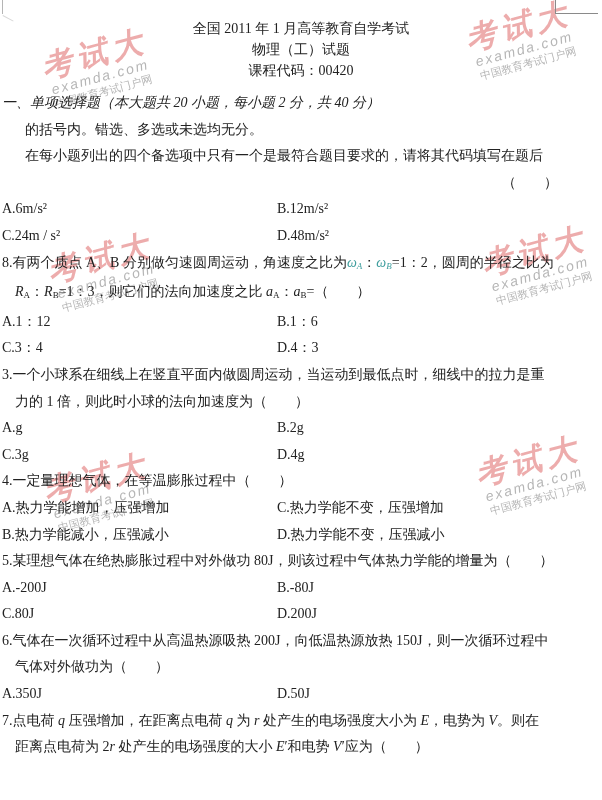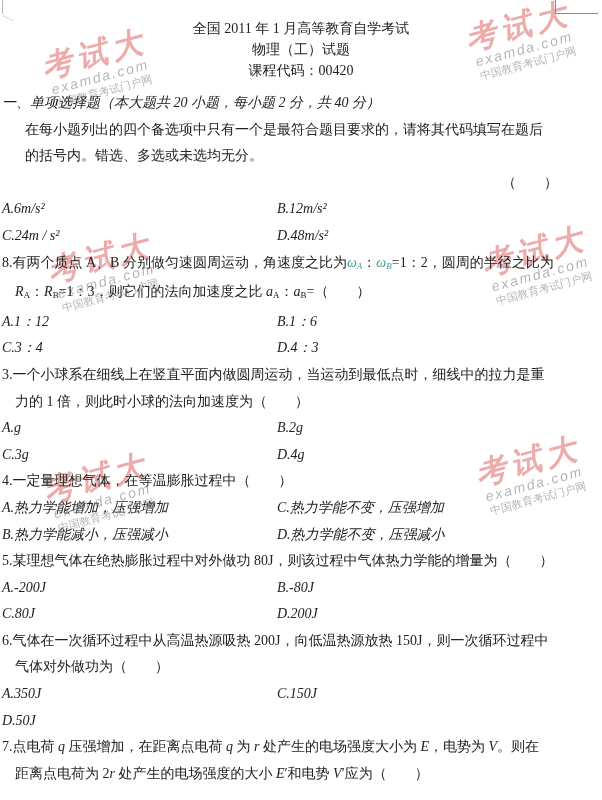--- a/index.html
+++ b/index.html
@@ -12,21 +12,21 @@
     font-size:14px;
     color:#222222;
   }
   .content{position:relative;z-index:2;padding:0 2px;}
   header{text-align:center;padding-top:18px;line-height:21px;}
   .heading{margin-top:9px;line-height:26.6px;white-space:pre-wrap;font-style:italic;}
   .line{line-height:26.6px;white-space:pre-wrap;}
   .indent-lg{padding-left:23px;}
   .indent{padding-left:13px;}
   .align-right{text-align:right;padding-right:42px;}
-  .options{display:grid;grid-template-columns:275px auto;font-style:italic;}
+  .options{display:grid;grid-template-columns:275px auto;}
   .seg-var{font-style:italic;}
   .seg-sub{font-size:9px;vertical-align:-2px;letter-spacing:0;}
   .seg-omega{font-style:italic;color:#3f9e9e;}
   
   .wm{
     position:absolute;z-index:1;
     transform:rotate(-15deg);
     text-align:center;
     pointer-events:none;
     width:160px;
@@ -105,22 +105,22 @@
     </div>
 
   <div class="content">
     <header>
       <div>全国 2011 年 1 月高等教育自学考试</div>
       <div>物理（工）试题</div>
       <div>课程代码：00420</div>
     </header>
 
     <div class="heading">一、单项选择题（本大题共 20 小题，每小题 2 分，共 40 分）</div>
+    <div class="line indent-lg">的括号内。错选、多选或未选均无分。</div>
     <div class="line indent-lg">在每小题列出的四个备选项中只有一个是最符合题目要求的，请将其代码填写在题后</div>
-    <div class="line indent-lg">的括号内。错选、多选或未选均无分。</div>
 
     <div id="questions">
         <div>
           <div class="line align-right"><span>（        ）</span></div>
           <div class="options">
             <div class="line option">A.6m/s²</div>
             <div class="line option">B.12m/s²</div>
             <div class="line option">C.24m / s²</div>
             <div class="line option">D.48m/s²</div>
           </div>
@@ -161,21 +161,20 @@
             <div class="line option">B.-80J</div>
             <div class="line option">C.80J</div>
             <div class="line option">D.200J</div>
           </div>
         </div>
         <div>
           <div class="line"><span>6.气体在一次循环过程中从高温热源吸热 200J，向低温热源放热 150J，则一次循环过程中</span></div>
           <div class="line indent"><span>气体对外做功为（        ）</span></div>
           <div class="options">
             <div class="line option">A.350J</div>
-            <div class="line option">C.150J</div>
             <div class="line option">D.50J</div>
           </div>
         </div>
         <div>
           <div class="line"><span>7.点电荷 </span><span class="seg-var">q</span><span> 压强增加，在距离点电荷 </span><span class="seg-var">q</span><span> 为 </span><span class="seg-var">r</span><span> 处产生的电场强度大小为 </span><span class="seg-var">E</span><span>，电势为 </span><span class="seg-var">V</span><span>。则在</span></div>
           <div class="line indent"><span>距离点电荷为 2</span><span class="seg-var">r</span><span> 处产生的电场强度的大小 </span><span class="seg-var">E</span><span>′和电势 </span><span class="seg-var">V</span><span>′应为（        ）</span></div>
         </div>
       </div>
   </div>
 

